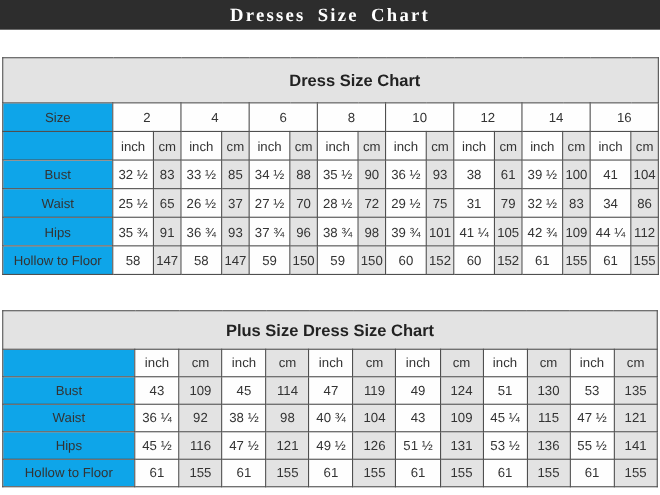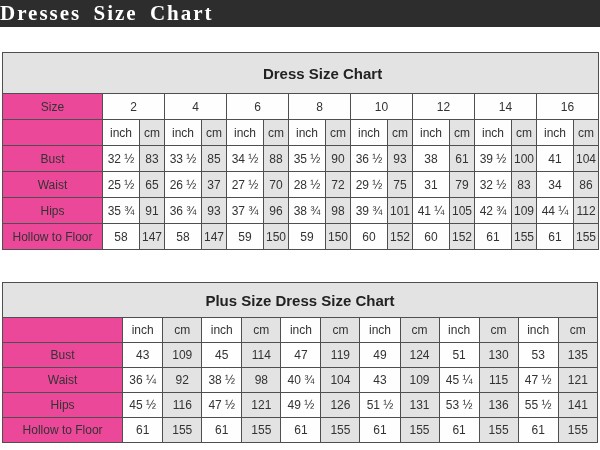--- a/index.html
+++ b/index.html
@@ -14,24 +14,24 @@
     font-family: "Liberation Sans", sans-serif;
     color: #333333;
   }
   .top-bar {
     width: 600px;
     height: 27px;
     background: #2d2d2d;
     color: #ffffff;
     font-family: "Liberation Serif", serif;
     font-weight: bold;
-    font-size: 21px;
+    font-size: 17px;
     letter-spacing: 2px;
     word-spacing: 5px;
-    text-align: left;
+    text-align: center;
     line-height: 27px;
   }
   table.size-table {
     border-collapse: collapse;
     table-layout: fixed;
     margin-left: 2px;
     width: 596px;
     font-size: 12px;
     color: #333333;
   }
@@ -48,21 +48,21 @@
   #table-1 td { height: 25px; }
   #table-2 td { height: 24px; }
   td.title-cell {
     background: #e3e3e3;
     font-weight: bold;
     font-size: 15px;
     color: #222222;
   }
   #table-1 td.title-cell { height: 40px; padding-left: 44px; }
   #table-2 td.title-cell { height: 34px; }
-  td.lbl { background: #ec4899; }
+  td.lbl { background: #0ea5e9; }
   td.w   { background: #fefefe; }
   td.g   { background: #e3e3e3; }
 </style>
 </head>
 <body>
 
 <div class="top-bar">
   <span>Dresses Size Chart</span>
 </div>
 

